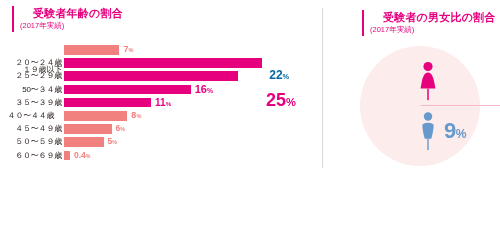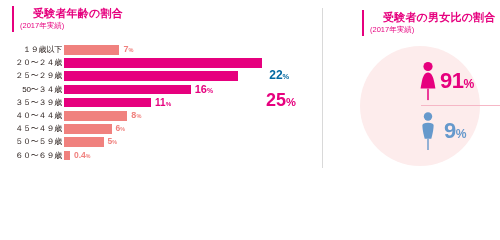--- a/index.html
+++ b/index.html
@@ -189,21 +189,21 @@
   <div id="left-panel">
 
     <div class="panel-head" style="left:12px; top:6px;">
       <div class="head-rule"></div>
       <div class="head-title">受験者年齢の割合</div>
       <div class="head-sub">(2017年実績)</div>
     </div>
 
     <div id="bar-chart">
         <div class="bar-row">
-          <div class="bar-label" style="color: rgb(35, 24, 21);">１９歳以下</div>
+          <div class="bar-label" style="color: rgb(35, 24, 21); margin-top: 20px;">１９歳以下</div>
           <div class="bar-track">
             <div class="bar-fill" style="width: 55.44px; background: rgb(240, 129, 126);"></div>
             <div class="bar-value" style="left: 59.44px; color: rgb(240, 129, 126); font-size: 9px;"><span>7</span><span class="pct">%</span></div>
           </div>
         </div>
         <div class="bar-row">
           <div class="bar-label" style="color: rgb(35, 24, 21);">２０〜２４歳</div>
           <div class="bar-track">
             <div class="bar-fill" style="width: 198px; background: rgb(230, 0, 126);"></div>
             <div class="bar-value" style="left: 202px; color: rgb(230, 0, 126); font-size: 18px; margin-top: 38px;"><span>25</span><span class="pct">%</span></div>
@@ -224,21 +224,21 @@
           </div>
         </div>
         <div class="bar-row">
           <div class="bar-label" style="color: rgb(35, 24, 21);">３５〜３９歳</div>
           <div class="bar-track">
             <div class="bar-fill" style="width: 87.12px; background: rgb(230, 0, 126);"></div>
             <div class="bar-value" style="left: 91.12px; color: rgb(230, 0, 126); font-size: 10px;"><span>11</span><span class="pct">%</span></div>
           </div>
         </div>
         <div class="bar-row">
-          <div class="bar-label" style="color: rgb(35, 24, 21);">４０〜４４歳</div>
+          <div class="bar-label" style="color: rgb(35, 24, 21); text-align: center;">４０〜４４歳</div>
           <div class="bar-track">
             <div class="bar-fill" style="width: 63.36px; background: rgb(240, 129, 126);"></div>
             <div class="bar-value" style="left: 67.36px; color: rgb(240, 129, 126); font-size: 9px;"><span>8</span><span class="pct">%</span></div>
           </div>
         </div>
         <div class="bar-row">
           <div class="bar-label" style="color: rgb(35, 24, 21);">４５〜４９歳</div>
           <div class="bar-track">
             <div class="bar-fill" style="width: 47.52px; background: rgb(240, 129, 126);"></div>
             <div class="bar-value" style="left: 51.52px; color: rgb(240, 129, 126); font-size: 8.5px;"><span>6</span><span class="pct">%</span></div>
@@ -275,21 +275,20 @@
       <div id="gender-inner-divider"></div>
 
       <div class="gender-row" id="gender-row-female">
         <span class="gender-icon">
           <svg viewBox="0 0 22 42" width="22" height="42" aria-hidden="true">
             <circle cx="11" cy="6.5" r="4.6" fill="#E6007E"></circle>
             <path d="M11 12.5 C14.4 12.5 16.2 16.5 17.3 22.2 C17.8 24.9 18.3 27.4 18.4 28.6 L3.6 28.6 C3.7 27.4 4.2 24.9 4.7 22.2 C5.8 16.5 7.6 12.5 11 12.5 Z" fill="#E6007E"></path>
             <rect x="10.25" y="28.6" width="1.5" height="11.5" fill="#E6007E"></rect>
           </svg>
         </span>
-        <span class="gender-value" id="female-value"><span>91</span><span class="pct">%</span></span>
       </div>
 
       <div class="gender-row" id="gender-row-male">
         <span class="gender-icon">
           <svg viewBox="0 0 22 42" width="22" height="42" aria-hidden="true">
             <circle cx="11" cy="6.5" r="4.2" fill="#6699CC"></circle>
             <path d="M11 12.8 C14.6 12.8 16.6 13.6 16.6 15.6 C16.6 19.2 15.3 25.6 14.3 28.8 L7.7 28.8 C6.7 25.6 5.4 19.2 5.4 15.6 C5.4 13.6 7.4 12.8 11 12.8 Z" fill="#6699CC"></path>
             <rect x="10.3" y="28.8" width="1.4" height="11.2" fill="#6699CC"></rect>
           </svg>
         </span>

